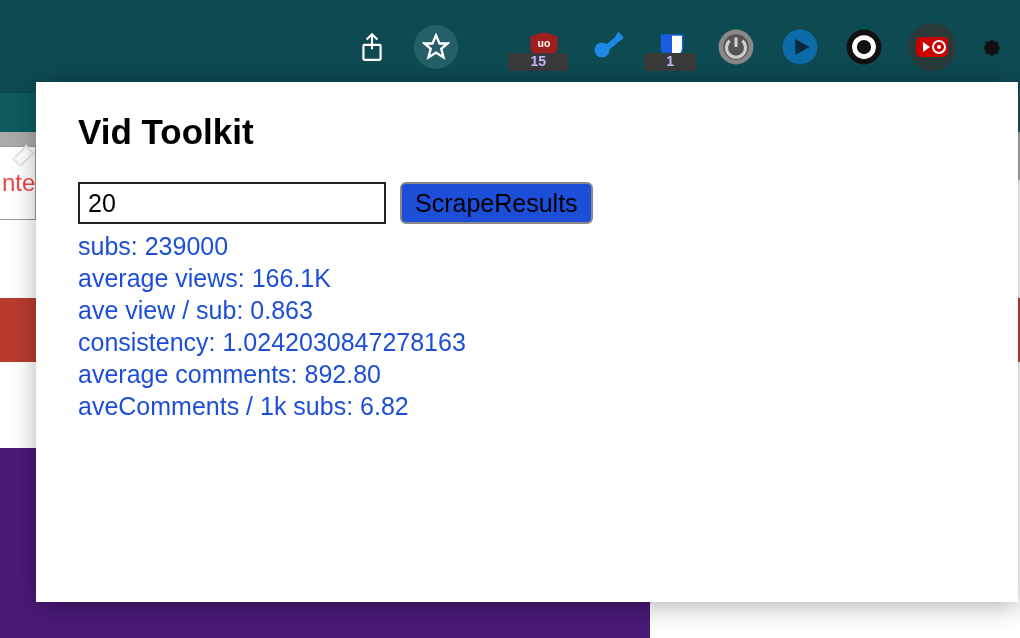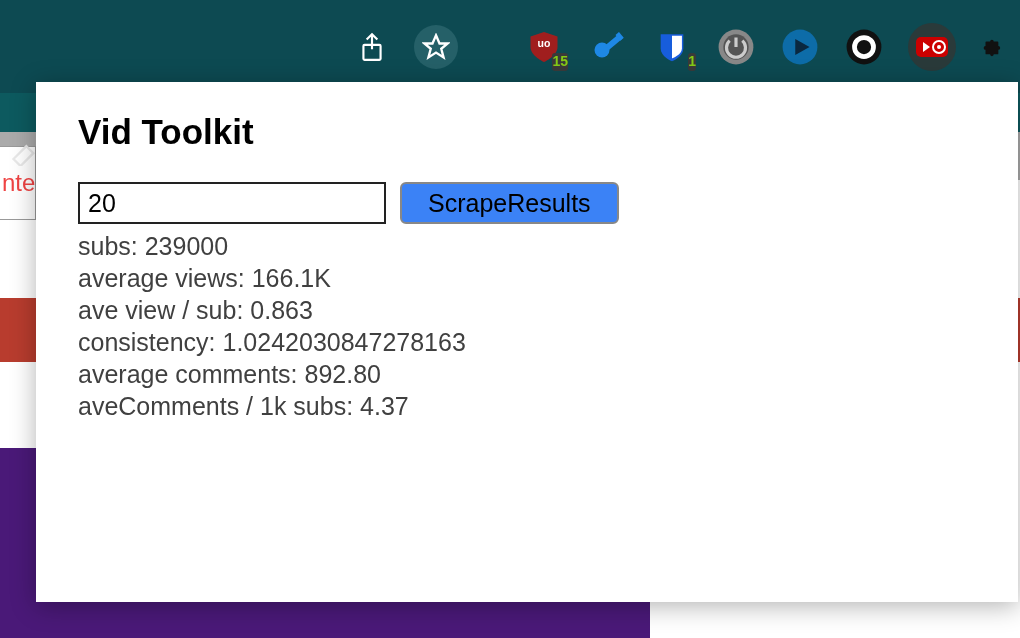--- a/index.html
+++ b/index.html
@@ -51,24 +51,24 @@
       background: #2a3a3a;
       border-radius: 50%;
       width: 48px;
       height: 48px;
     }
     .badge {
       position: absolute;
       bottom: -4px;
       right: -4px;
       background: #3a3a3a;
-      color: #84cc16;
+      color: #c4b5fd;
       font-size: 14px;
       font-weight: bold;
-      padding: 1px 0;
+      padding: 1px 22px;
       border-radius: 3px;
       line-height: 1.1;
     }
     .underpage {
       position: absolute;
       top: 82px;
       left: 0;
       width: 1020px;
       height: 556px;
       z-index: 0;
@@ -143,32 +143,32 @@
     .num-input {
       width: 308px;
       height: 42px;
       font-size: 25px;
       padding: 3px 8px;
       border: 2px solid #222;
       background: #fff;
     }
     .btn {
       font-size: 25px;
-      padding: 4px 26px;
+      padding: 4px 13px;
       height: 42px;
-      background: #3b82f6;
+      background: #1d4ed8;
       border: 2px solid #888;
       border-radius: 6px;
       cursor: pointer;
       font-family: inherit;
     }
     .stats {
       font-size: 25px;
       line-height: 1.28;
-      color: #404040;
+      color: #1d4ed8;
       margin-bottom: 10px;
     }
     .stats .row span { white-space: pre; }
   </style>
 </head>
 <body>
 
 <div class="browser-toolbar">
   <div class="toolbar-icon">
     <svg width="26" height="30" viewBox="0 0 24 28" fill="none" stroke="#fff" stroke-width="2">
@@ -270,17 +270,17 @@
     <div class="row">
       <span>ave view / sub: </span><span>0.863</span>
     </div>
     <div class="row">
       <span>consistency: </span><span>1.0242030847278163</span>
     </div>
     <div class="row">
       <span>average comments: </span><span>892.80</span>
     </div>
     <div class="row">
-      <span>aveComments / 1k subs: </span><span>4.37</span>
+      <span>aveComments / 1k subs: </span><span>6.82</span>
     </div>
   </div>
 
 </div>
 
 </body></html>

